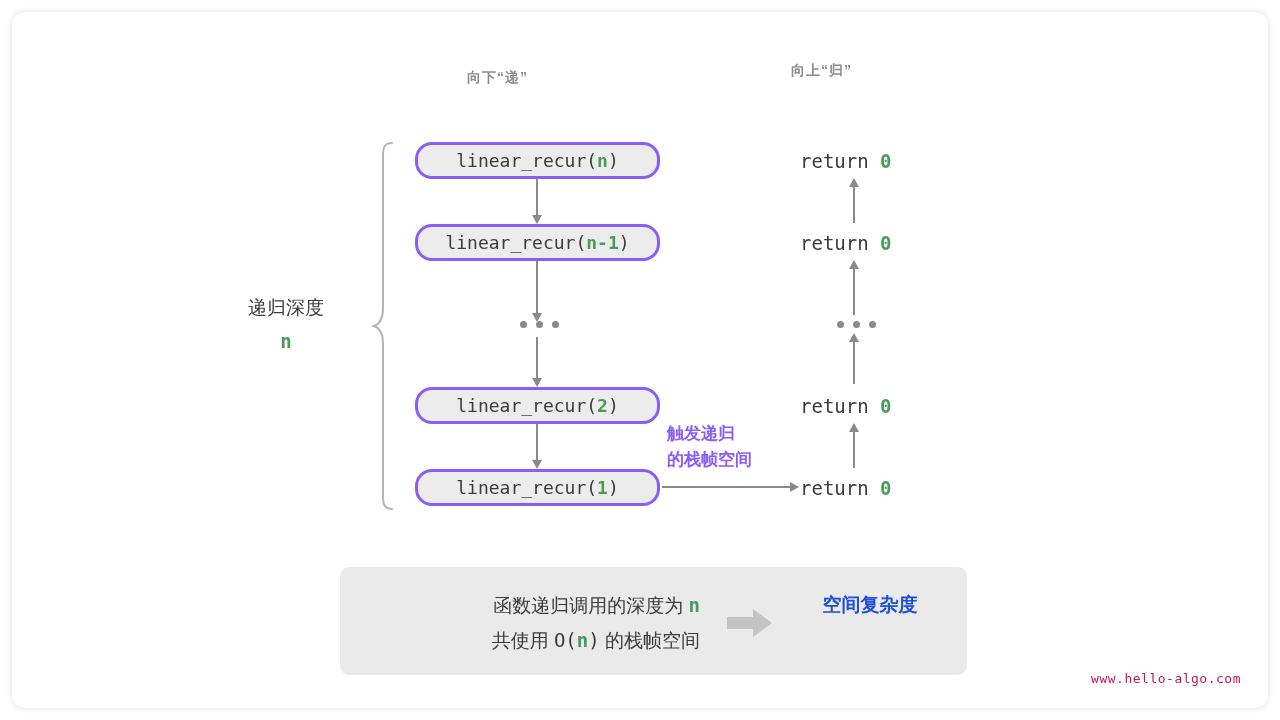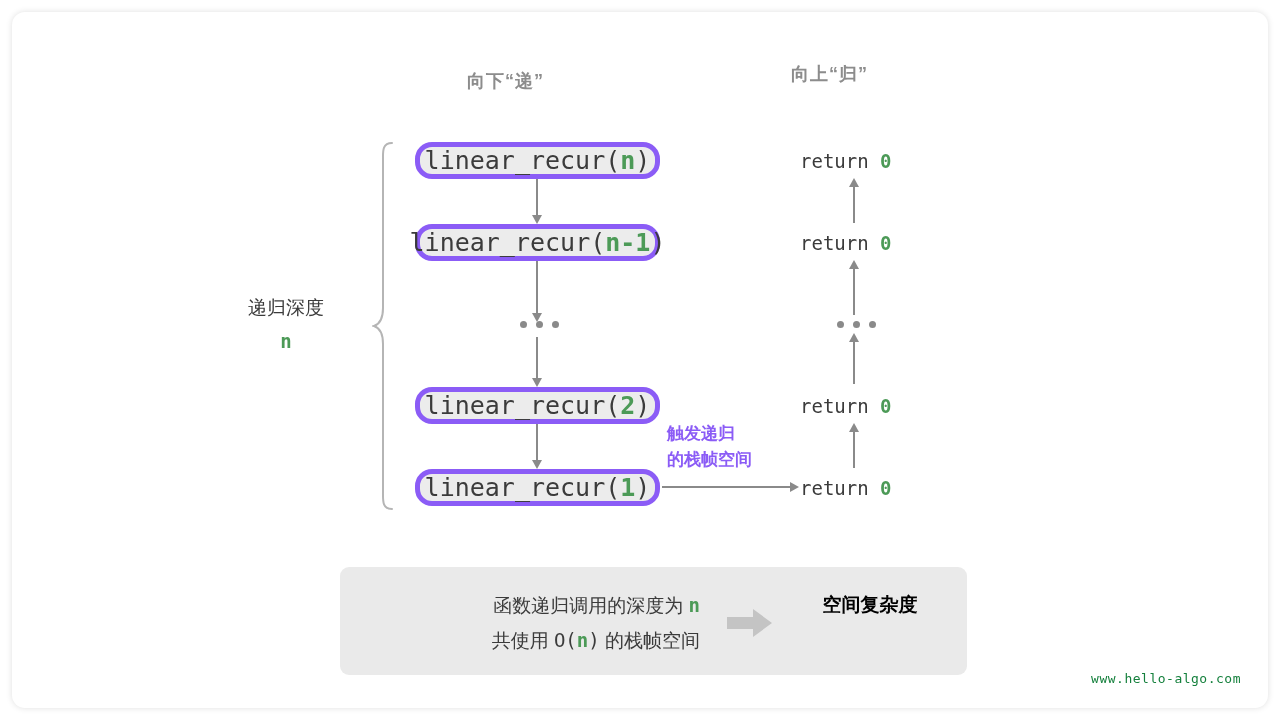--- a/index.html
+++ b/index.html
@@ -19,41 +19,41 @@
     left: 12px; top: 12px;
     width: 1256px; height: 696px;
     background: #ffffff;
     border-radius: 13px;
     box-shadow: 0 0 6px rgba(0,0,0,0.13);
   }
 
   
   .col-header {
     position: absolute;
-    font-size: 18px;
+    font-size: 14px;
     font-weight: bold;
     color: #8c8c8c;
     letter-spacing: 1px;
     white-space: nowrap;
   }
   #hdr-down { left: 455px; top: 57px; }
   #hdr-up   { left: 779px; top: 50px; }
 
   
   .frame-box {
     position: absolute;
     height: 37px;
     background: #ececec;
-    border: 5px solid #8b5cf6;
+    border: 3px solid #8b5cf6;
     border-radius: 17px;
     display: flex;
     align-items: center;
     justify-content: center;
     font-family: "DejaVu Sans Mono", "Liberation Mono", monospace;
-    font-size: 25px;
+    font-size: 18px;
     color: #3b3b3b;
     white-space: nowrap;
   }
   .frame-box .arg { color: #4c9a57; font-weight: bold; }
 
   
   .ret {
     position: absolute;
     font-family: "DejaVu Sans Mono", "Liberation Mono", monospace;
     font-size: 19px;
@@ -173,33 +173,33 @@
   }
 
   #summary-right {
     position: absolute;
     left: 450px; top: 21px;
     width: 160px;
     text-align: center;
     line-height: 34px;
     white-space: nowrap;
   }
-  #sum-title { font-size: 19px; font-weight: bold; color: #000000; }
+  #sum-title { font-size: 19px; font-weight: bold; color: #1d4ed8; }
   #sum-value { font-size: 19px; font-weight: bold; color: #1a7fd4; }
   #sum-value .mono {
     font-family: "DejaVu Sans Mono", "Liberation Mono", monospace;
   }
 
   
   #watermark {
     position: absolute;
     right: 27px; bottom: 22px;
     font-family: "DejaVu Sans Mono", "Liberation Mono", monospace;
     font-size: 13px;
-    color: #15803d;
+    color: #be185d;
     letter-spacing: 0.5px;
     white-space: nowrap;
   }
 </style>
 </head>
 <body>
 
 <div id="canvas">
   <div class="card">
 

